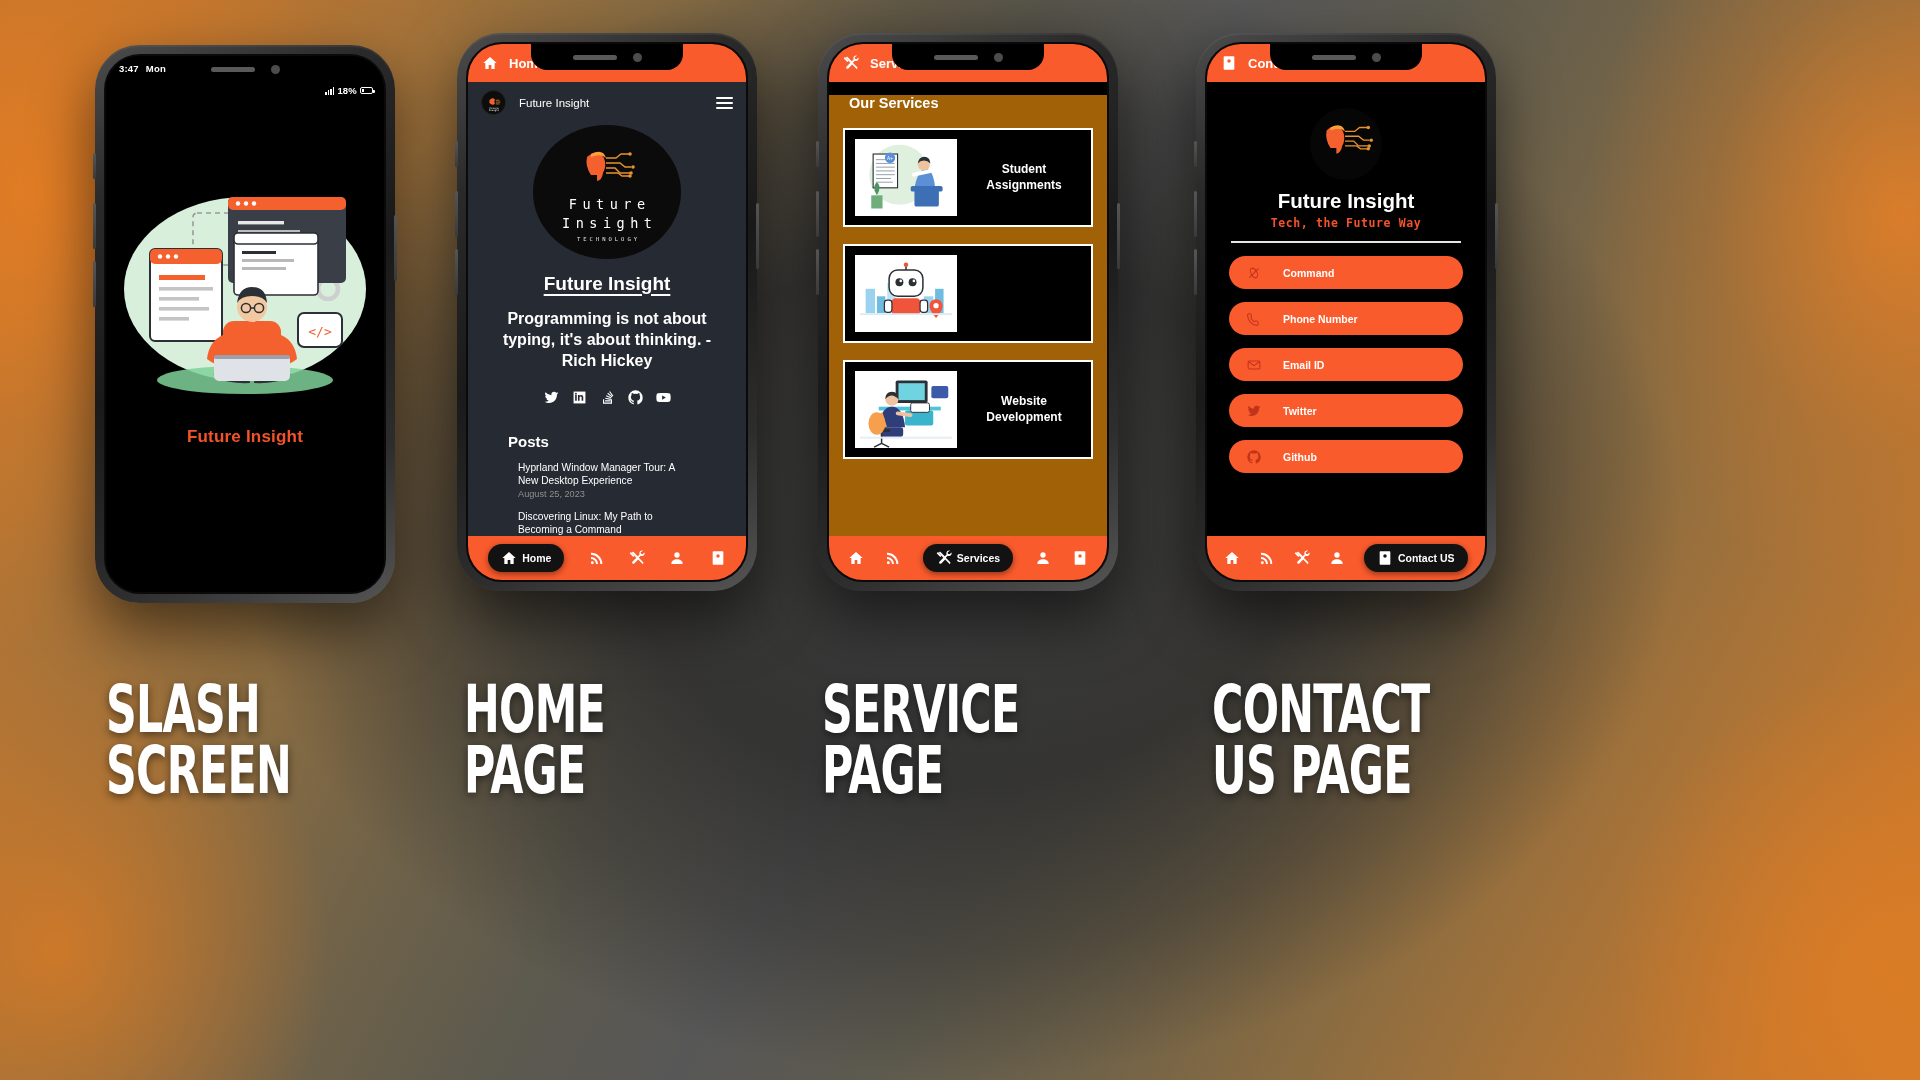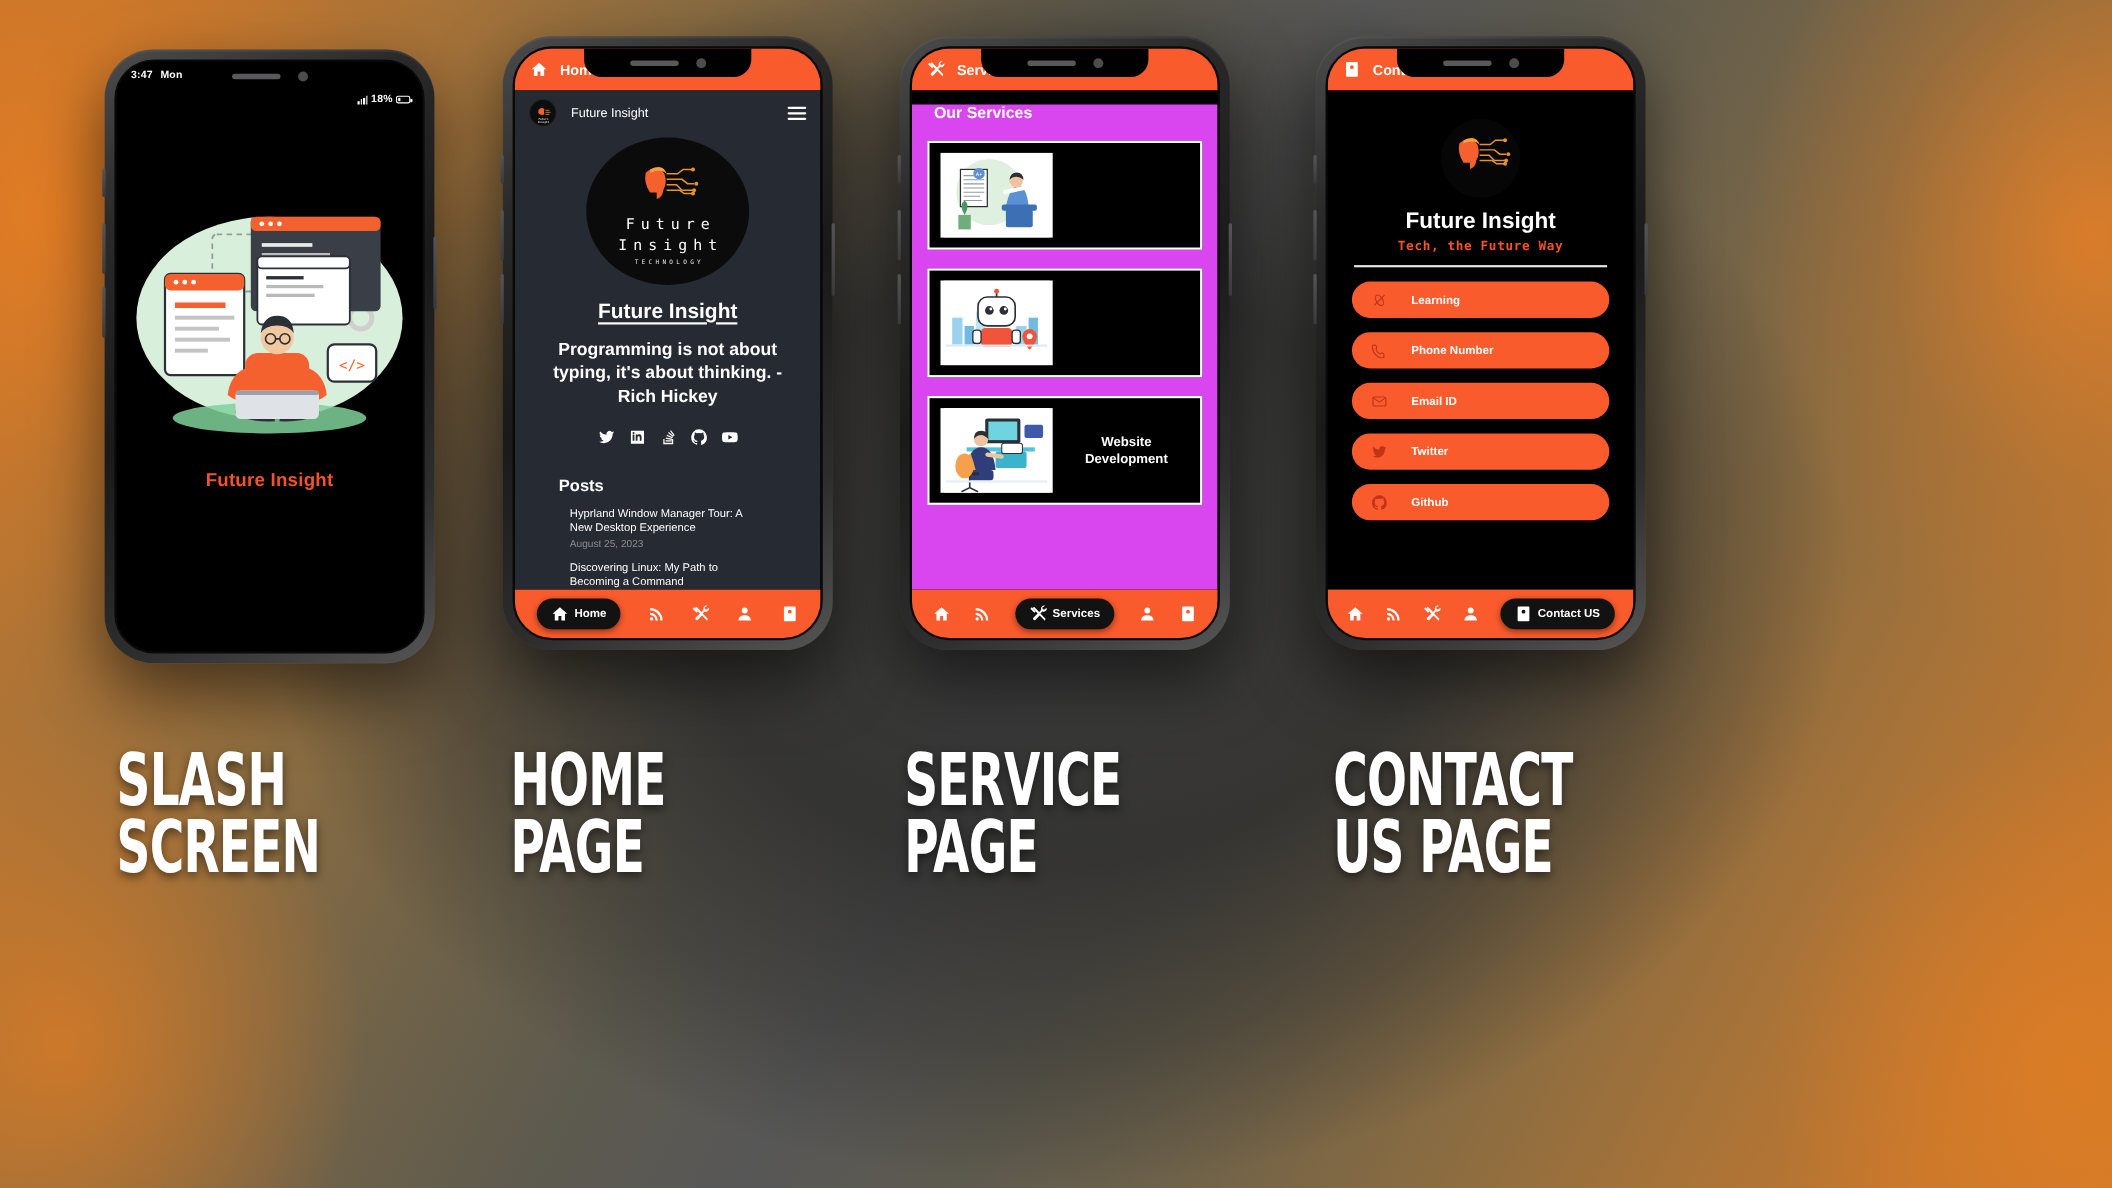--- a/index.html
+++ b/index.html
@@ -139,21 +139,21 @@
   .quote { color:#fff; font-size:16px; font-weight:700; text-align:center;
            line-height:1.34; margin:13px 28px 0; }
   .socials { display:flex; align-items:center; justify-content:center; gap:13px; margin-top:18px; }
   .socials svg { width:15px; height:15px; display:block; fill:#fff; }
   .posts-h { color:#fff; font-size:15px; font-weight:700; margin:28px 0 0 40px; }
   .post { margin:11px 0 0 50px; max-width:175px; }
   .post .pt { color:#fff; font-size:10.2px; line-height:1.28; }
   .post .pd { color:#8e8e8e; font-size:9.2px; margin-top:2px; }
 
   
-  .services { background:#d946ef; height:100%; padding:0 14px; }
+  .services { background:#a16207; height:100%; padding:0 14px; }
   .services h2 { color:#fff; font-size:14.5px; font-weight:700; margin:13px 0 0 6px; }
   .scard {
     margin-top:17px; border:2.2px solid #fff; background:#000;
     display:flex; align-items:stretch; height:99px; overflow:hidden;
   }
   .scard .thumb {
     width:102px; margin:9px 0 9px 10px; background:#fff;
     display:flex; align-items:center; justify-content:center; flex:none;
   }
   .scard .thumb svg { width:100%; height:100%; display:block; }
@@ -461,20 +461,21 @@
                   <rect x="56" y="50" width="34" height="6" rx="2" fill="#3D6FB5"></rect>
                   <circle cx="70" cy="27" r="6.5" fill="#F0C3A0"></circle>
                   <path d="M63.5 26 q1 -7 7 -7 q6 0 6.5 7 q-3 -3 -7 -3 q-4 0 -6.5 3z" fill="#2b2f36"></path>
                   <rect x="57" y="34" width="22" height="4" rx="2" fill="#fff" transform="rotate(-12 68 36)"></rect>
                   <rect x="60" y="54" width="26" height="18" rx="2" fill="#3D6FB5"></rect>
                 </g>
                 <rect x="14" y="60" width="12" height="14" fill="#6FAE7A"></rect>
                 <path d="M20 60 q-6 -10 0 -14 q6 4 0 14z" fill="#4E9463"></path>
               </svg>
             </div>
+            <div class="sl">Student Assignments</div>
           </div>
 
           <div class="scard">
             <div class="thumb">
               <svg viewBox="0 0 102 82">
                 <rect width="102" height="82" fill="#fff"></rect>
                 <rect x="8" y="36" width="10" height="26" fill="#9BD3EE"></rect>
                 <rect x="20" y="44" width="9" height="18" fill="#6FBCE0"></rect>
                 <rect x="31" y="30" width="9" height="32" fill="#BFE4F5"></rect>
                 <rect x="70" y="44" width="10" height="18" fill="#9BD3EE"></rect>
@@ -602,21 +603,21 @@
           </div>
           <div class="cbrand">Future Insight</div>
           <div class="ctag">Tech, the Future Way</div>
           <div class="rule"></div>
 
           <div class="cbtn">
             <svg viewBox="0 0 24 24" fill="none" stroke="#C0341A" stroke-width="1.8">
                 <ellipse cx="12" cy="12" rx="5" ry="9" transform="rotate(-30 12 12)"></ellipse>
                 <line x1="4" y1="20" x2="20" y2="4"></line>
               </svg>
-            <span>Learning</span>
+            <span>Command</span>
           </div>
           <div class="cbtn">
             <svg viewBox="0 0 24 24" fill="none" stroke="#C0341A" stroke-width="1.8">
                 <path d="M5 3c3 0 3 4 2 6-1 2 4 8 6 7s6-1 6 2v3c0 1-1 2-2 2C9 23 1 15 1 5c0-1 1-2 2-2z"></path>
               </svg>
             <span>Phone Number</span>
           </div>
           <div class="cbtn">
             <svg viewBox="0 0 24 24" fill="none" stroke="#C0341A" stroke-width="1.8">
                 <rect x="2" y="5" width="20" height="14" rx="2"></rect>

